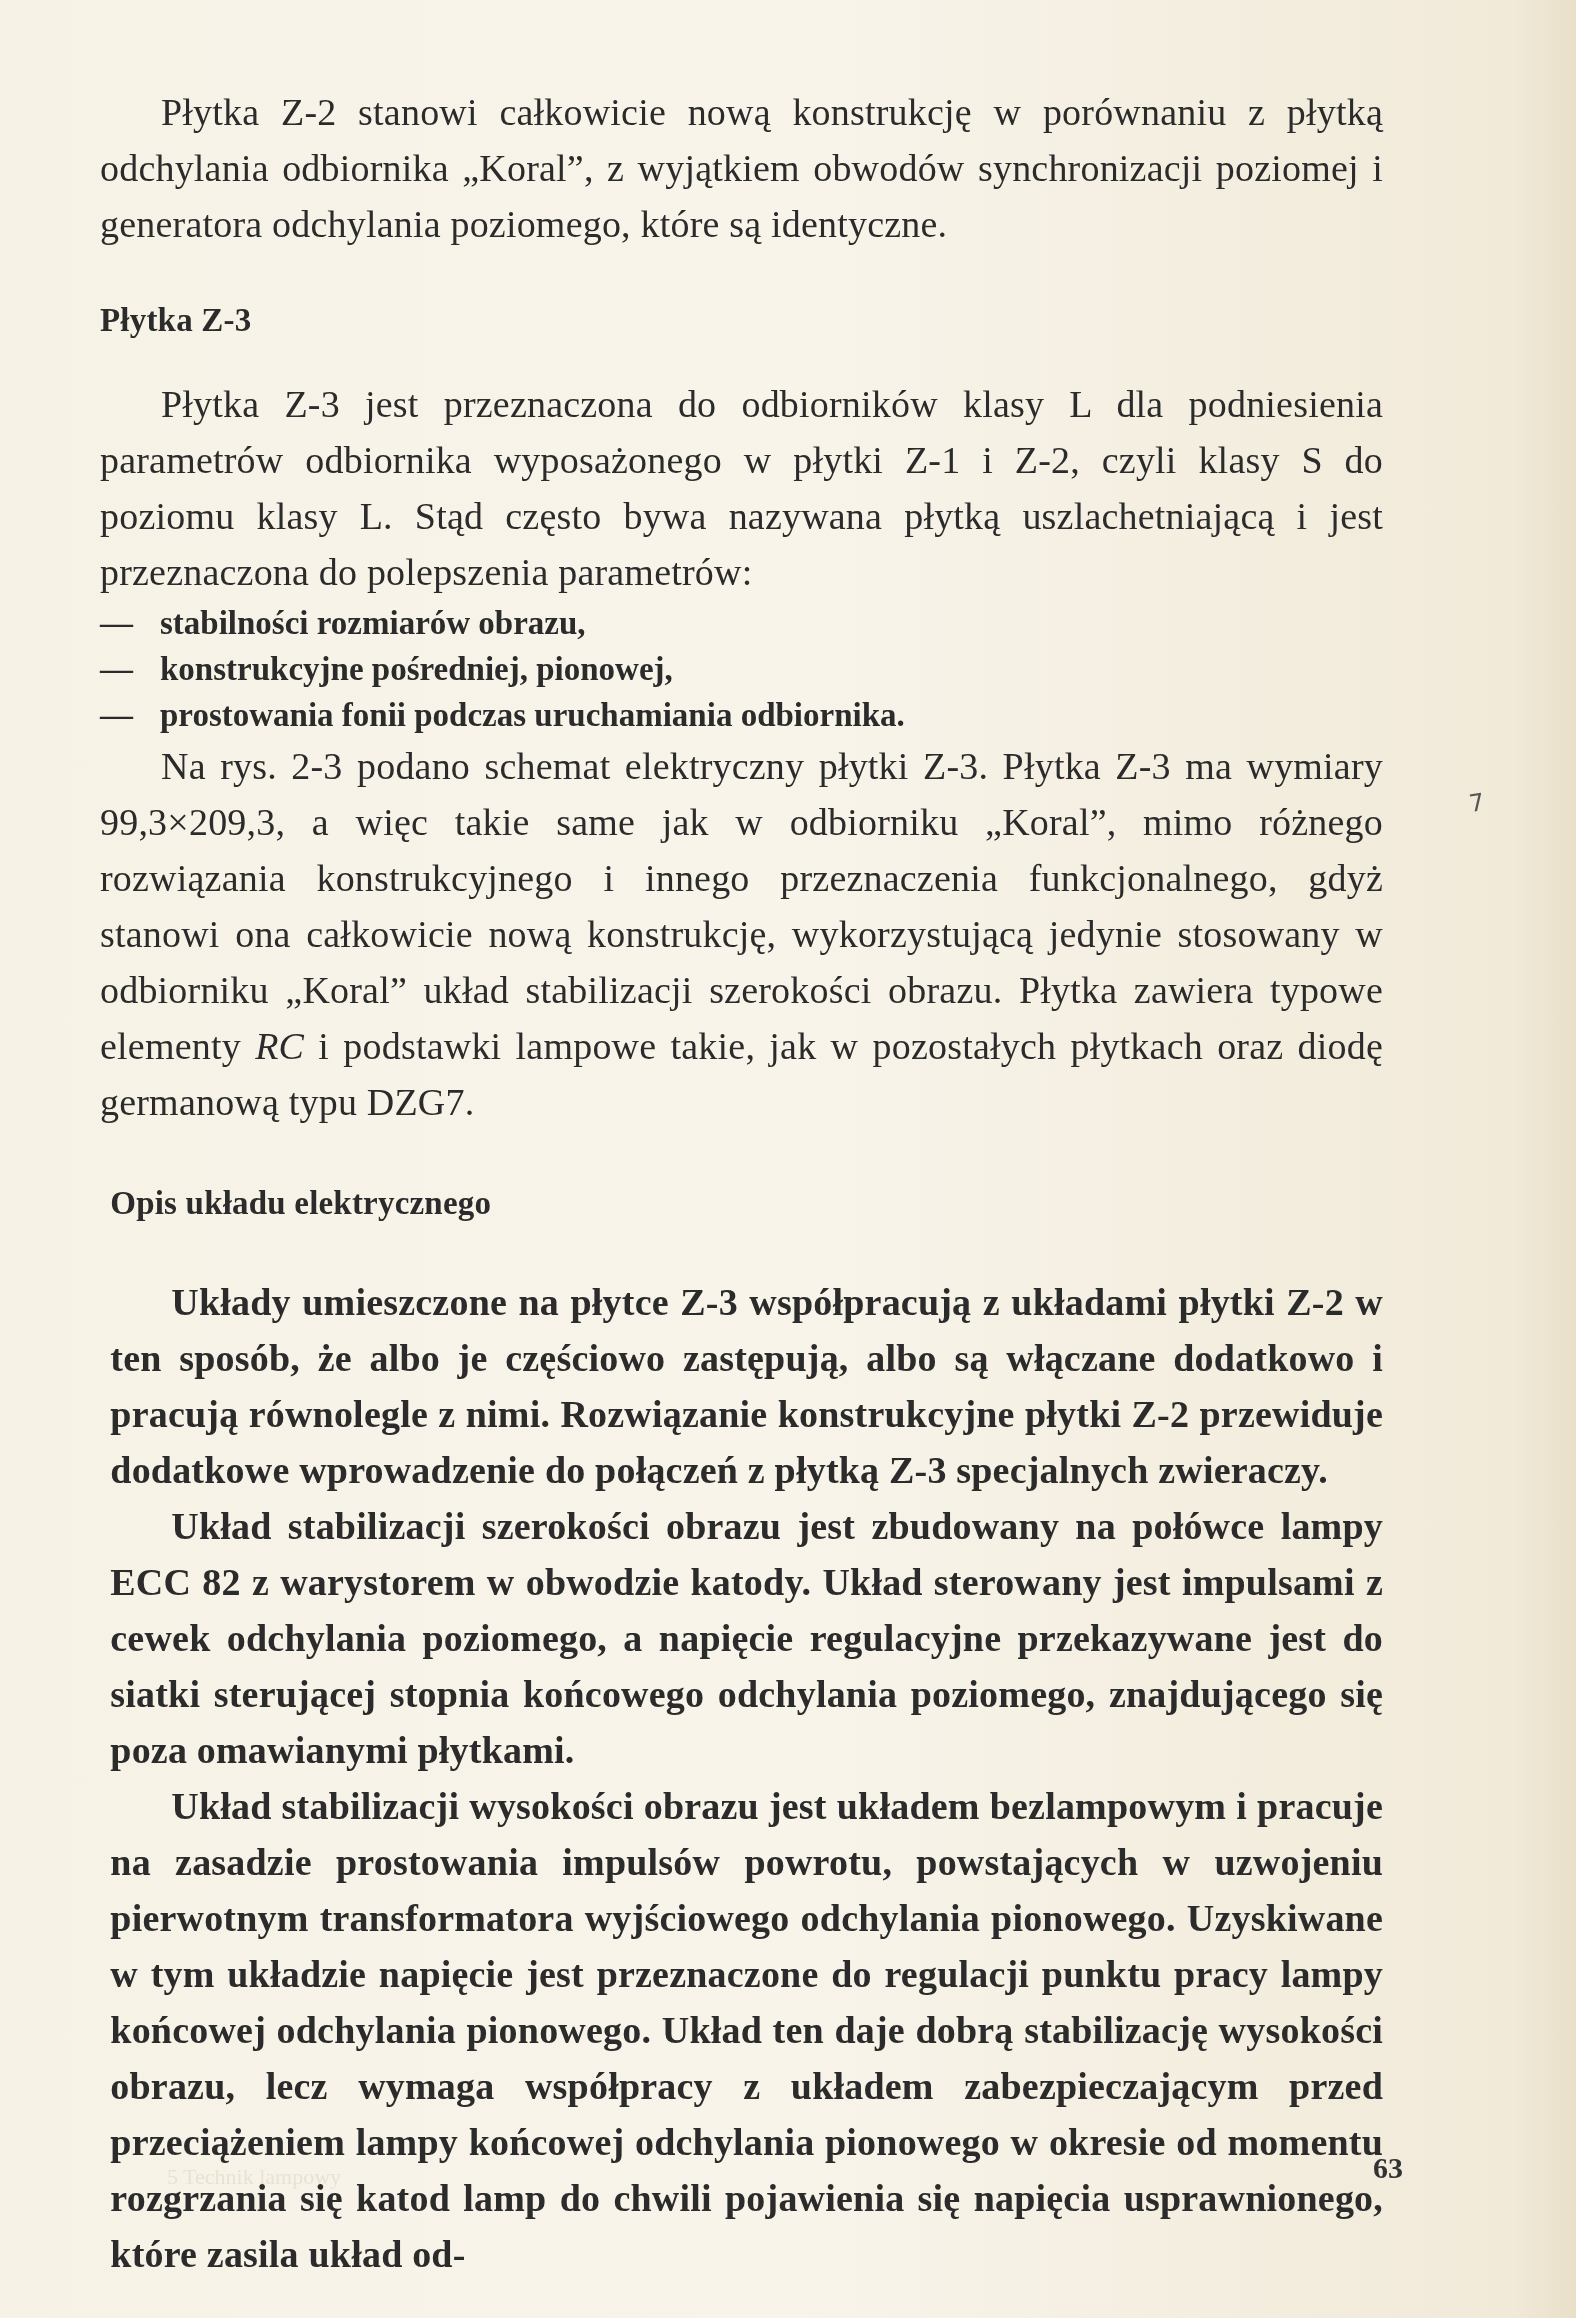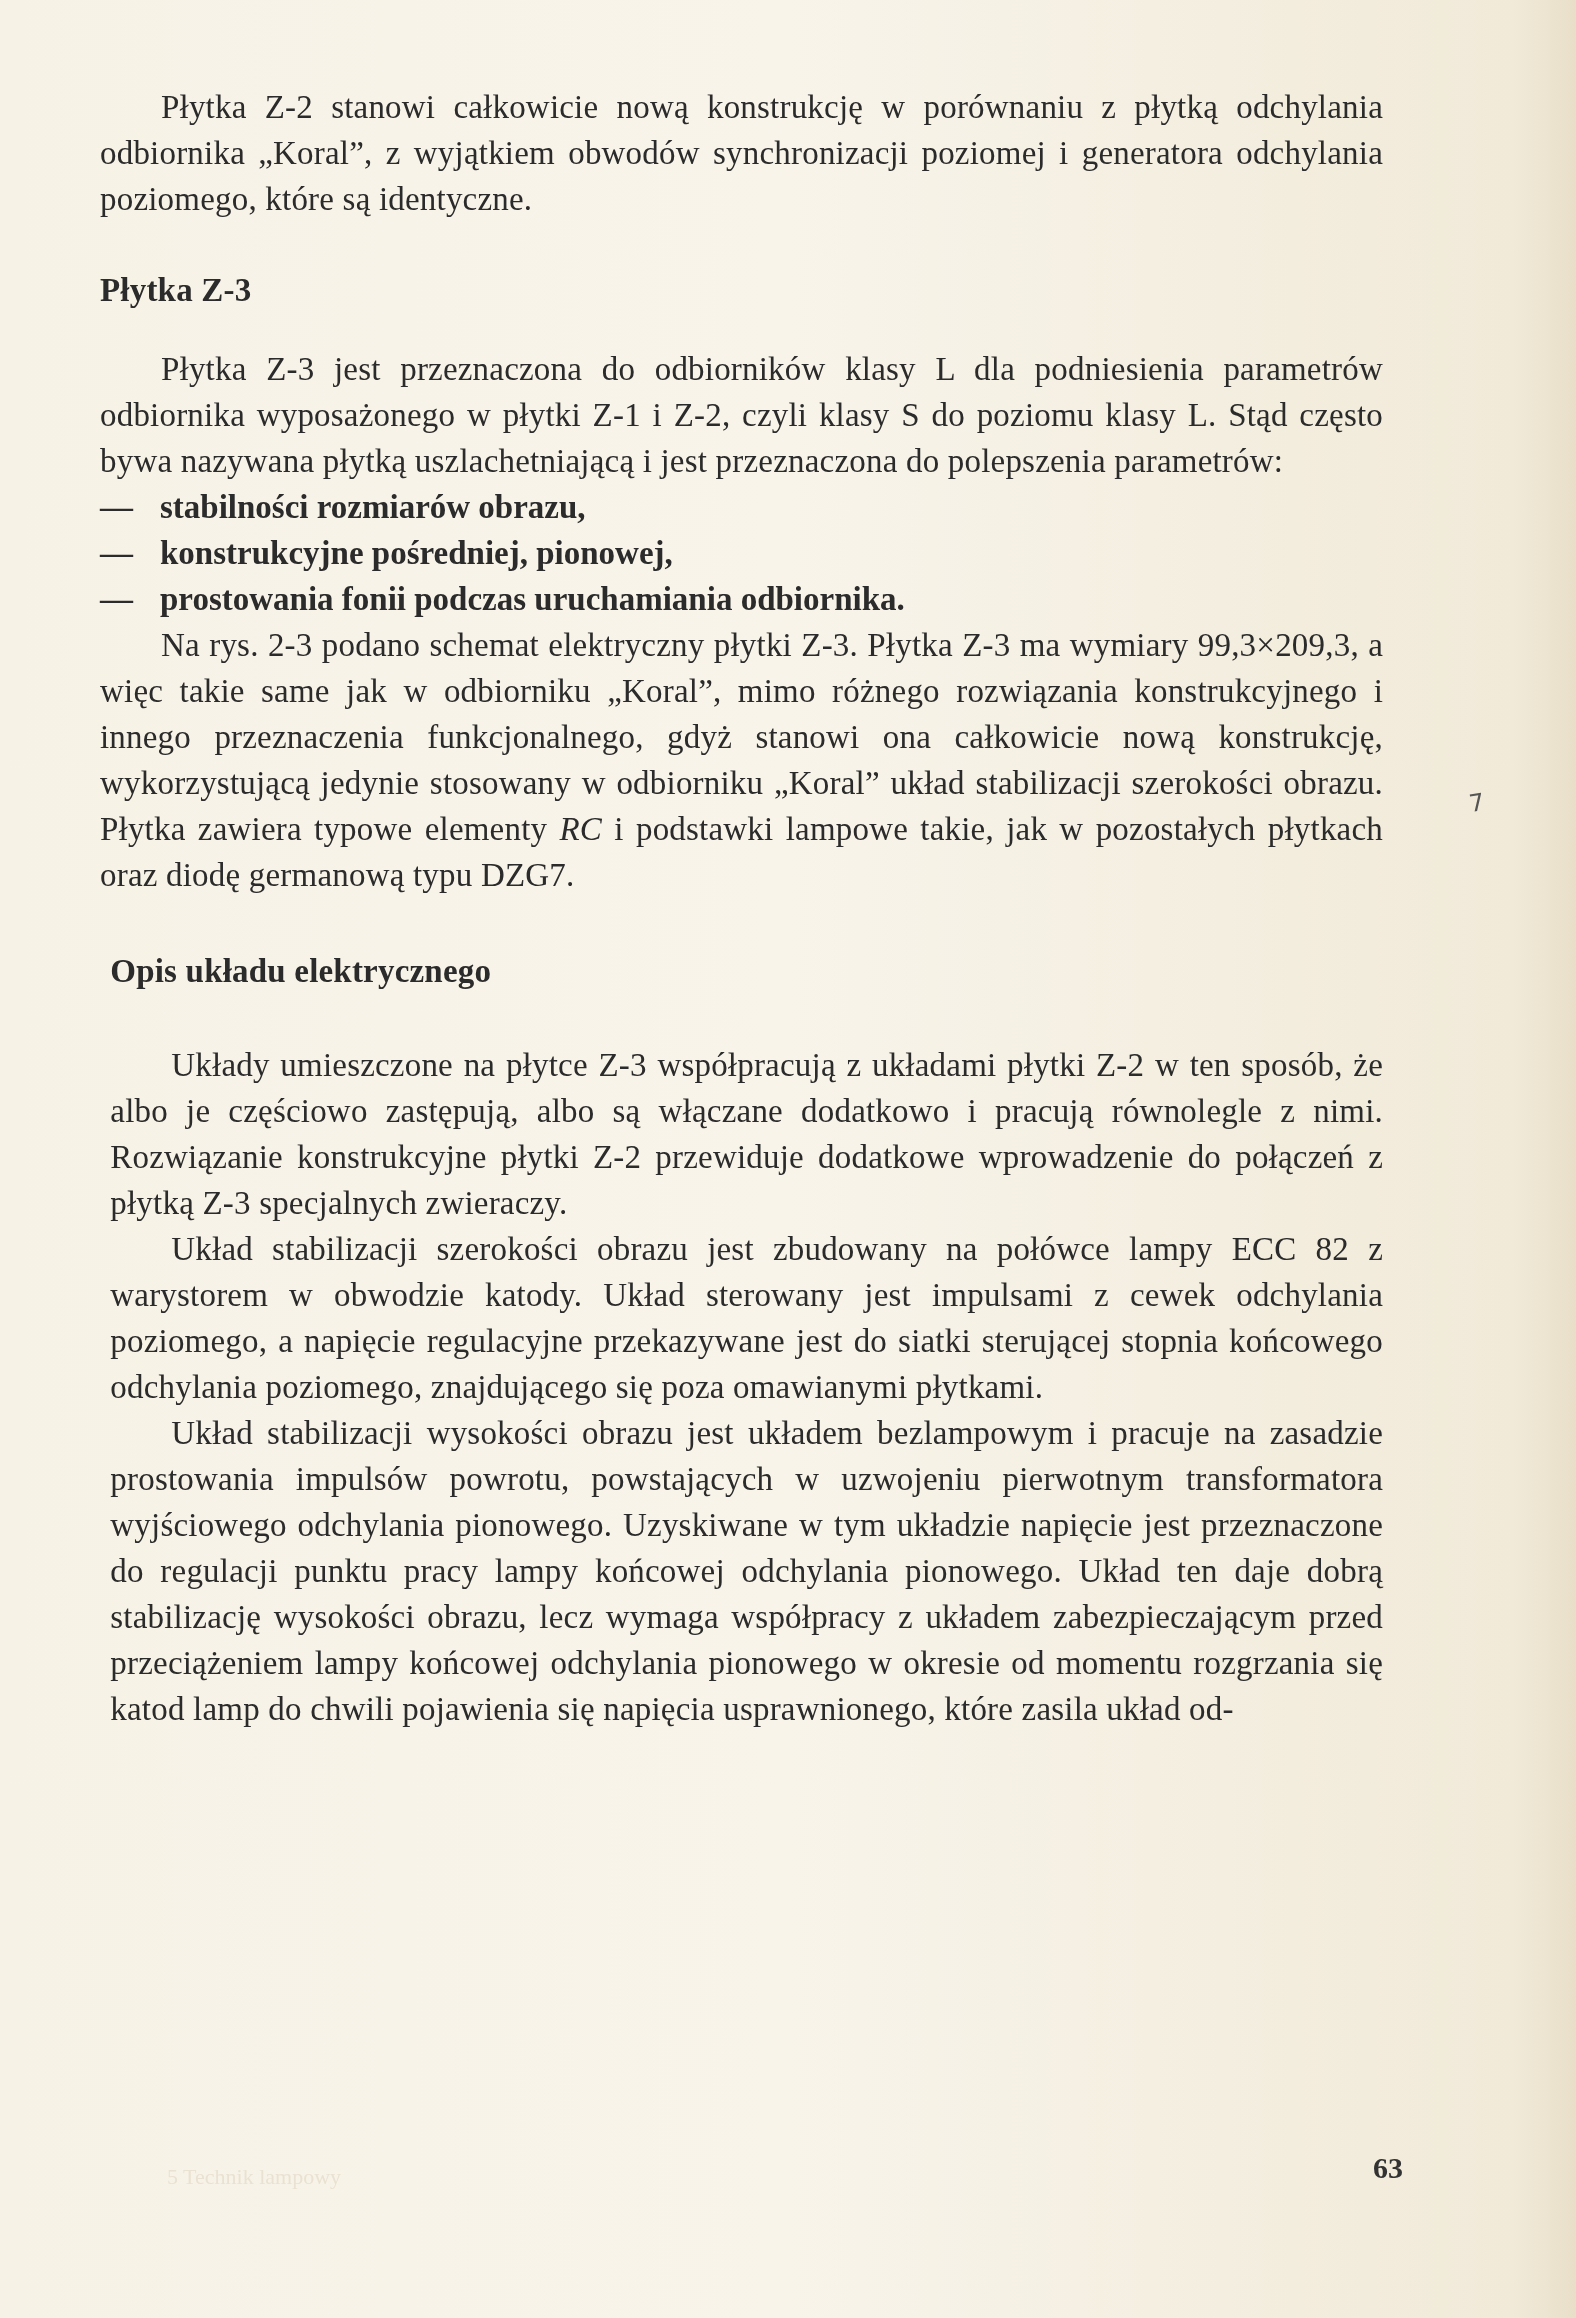--- a/index.html
+++ b/index.html
@@ -7,35 +7,35 @@
     width:1576px; height:2319px; overflow:hidden;
     background:#f6f1e4;
     background-image: linear-gradient(90deg, #f7f2e6 0%, #f8f4ea 50%, #f1ead9 96%, #e9dfc9 100%);
     font-family:"Liberation Serif","DejaVu Serif",serif;
     color:#2b2b2b;
     position:relative;
   }
   .page { position:absolute; left:100px; top:84px; width:1283px; }
   p, .line { margin:0; }
   .para {
-    font-size:33px; line-height:46px;
+    font-size:38px; line-height:56px;
     text-align:justify; text-align-last:left;
     hyphens:none; letter-spacing:0.2px;
   }
   .indent { text-indent:61px; }
   .heading {
     font-size:33px; font-weight:bold; line-height:46px;
     letter-spacing:0.2px;
   }
   .h1 { margin-top:45px; margin-bottom:33px; }
   .h2 { margin-top:50px; margin-bottom:48px; padding-left:10.3px; }
   .list { list-style:none; margin:0; padding:0;font-weight:bold; }
   .list li { font-size:33px; line-height:46px; }
   .list li .dash { display:inline-block; width:60px; }
-  .p3 { padding-left:10.3px; }
+  .p3 { padding-left:10.3px;font-weight:bold; }
   .page-number {
     position:absolute; left:1373px; top:2151px;
     font-size:30px; font-weight:bold; color:#333;
   }
   .margin-note {
     position:absolute; left:1469px; top:789px;
     font-family:"DejaVu Sans",sans-serif; font-size:24px; color:#555;
     transform:rotate(-8deg);
   }
   .ghost {

